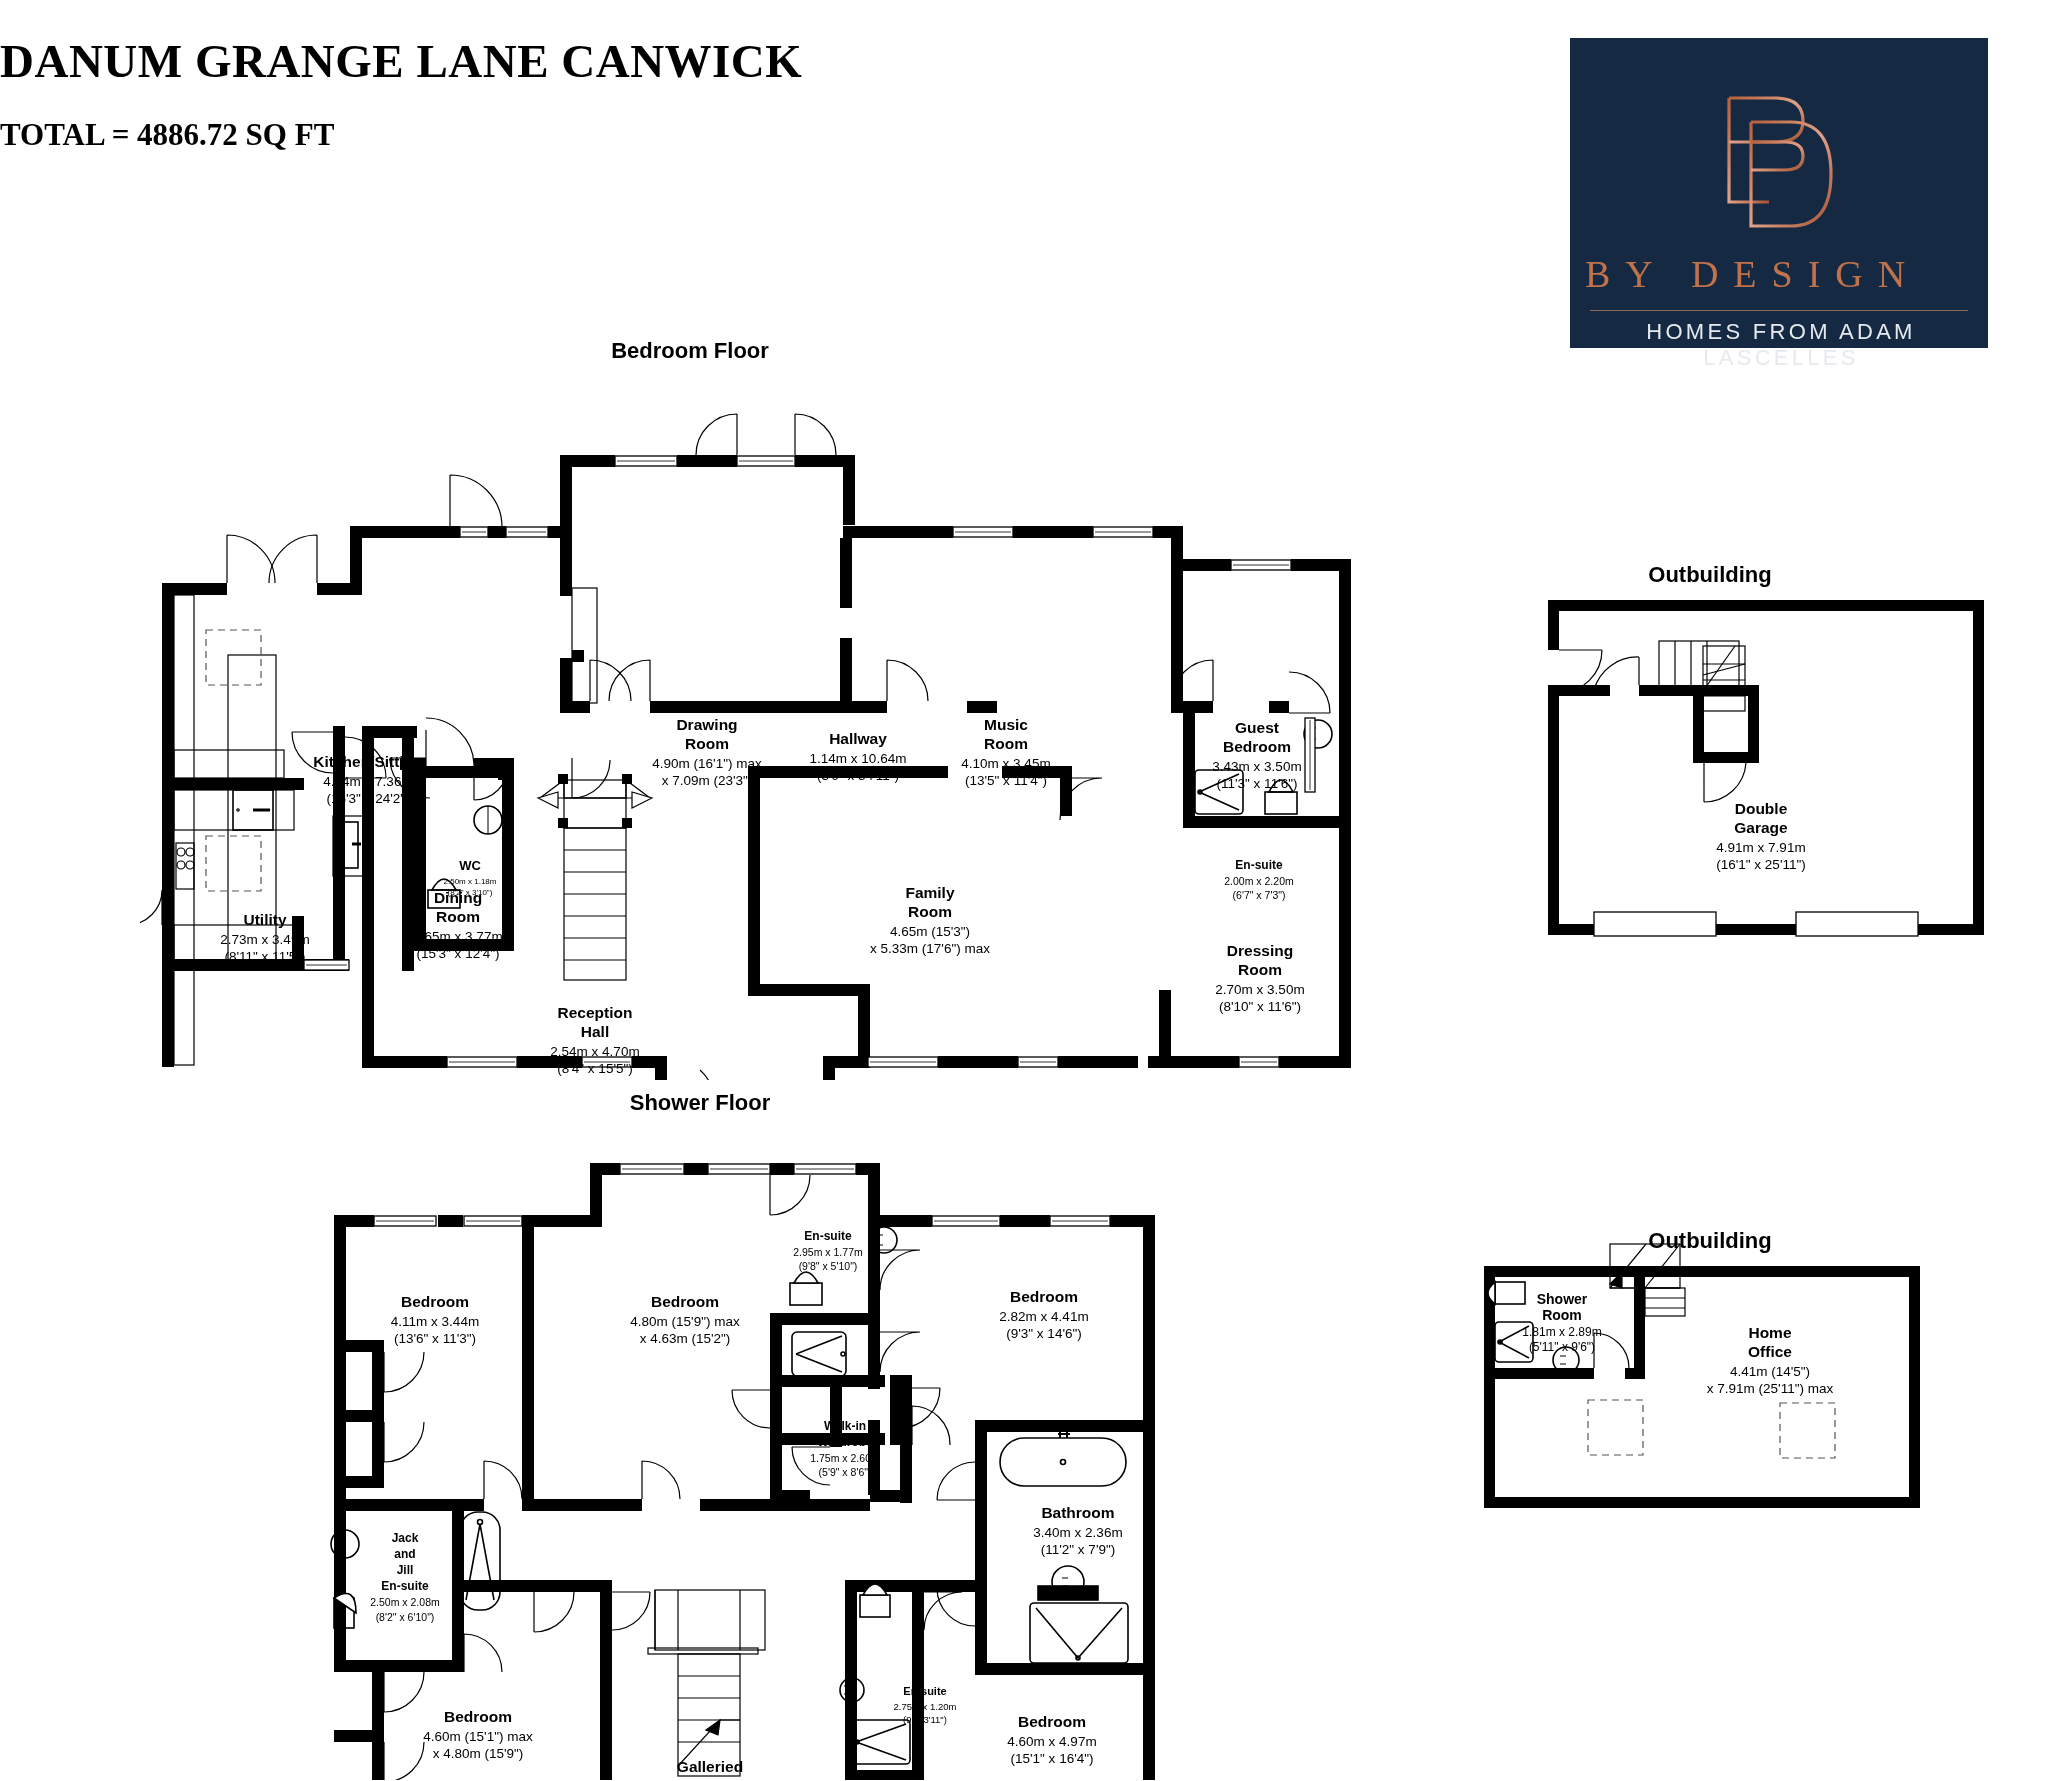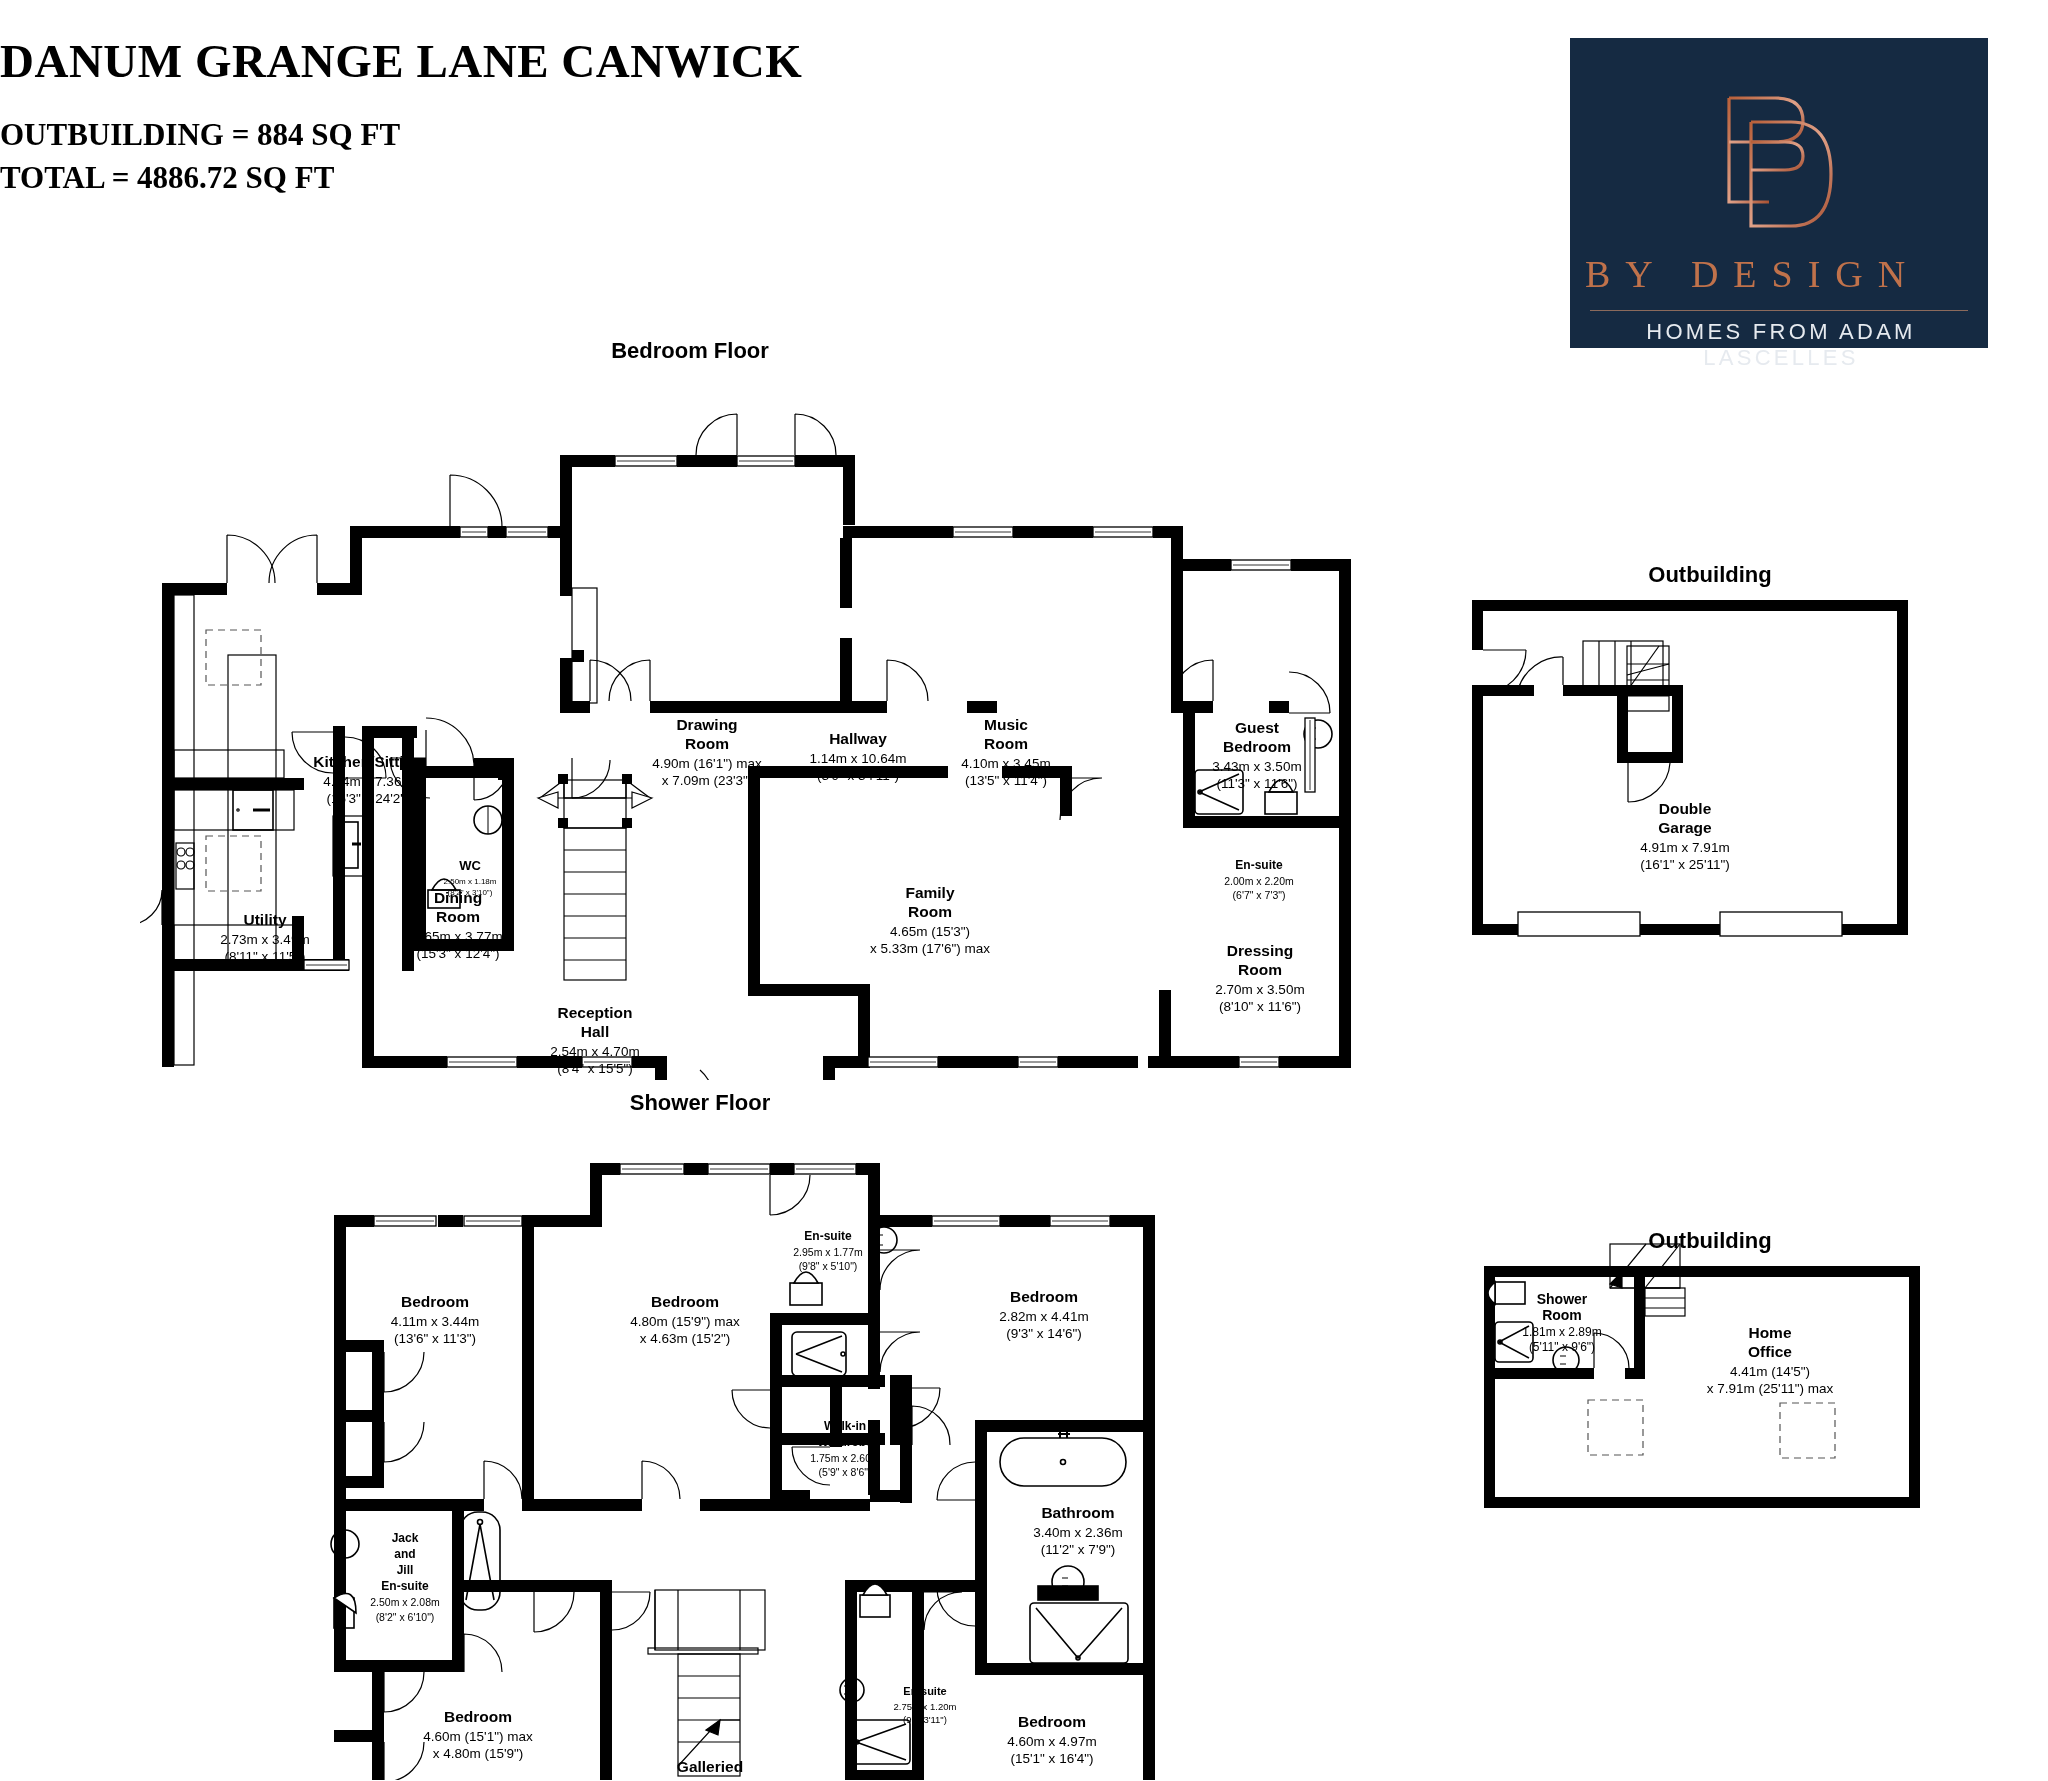--- a/index.html
+++ b/index.html
@@ -31,21 +31,20 @@
   .dash{fill:none;stroke:#555;stroke-width:1.2;stroke-dasharray:7 5;}
   .win{fill:#fff;stroke:#000;stroke-width:1.3;}
   .swing{fill:none;stroke:#000;stroke-width:1.2;}
 </style>
 </head>
 <body>
 
 <div class="title-block">
   <div class="main-title">DANUM GRANGE LANE CANWICK</div>
   <div class="area-lines">
-    <div>OUTBUILDING = 884 SQ FT</div>
     <div>TOTAL = 4886.72 SQ FT</div>
   </div>
 </div>
 
 <div class="logo">
   <div class="logo-mono">
     <svg width="160" height="160" viewBox="0 0 160 160">
       <defs>
         <linearGradient id="cop" x1="0" y1="0" x2="1" y2="1">
           <stop offset="0" stop-color="#b8603a"></stop>
@@ -368,21 +367,21 @@
     <text class="rname" x="455" y="688">Reception</text>
     <text class="rname" x="455" y="707">Hall</text>
     <text class="rdim" x="455" y="726">2.54m x 4.70m</text>
     <text class="rdim" x="455" y="743">(8'4" x 15'5")</text>
   </g>
 </svg>
 </div>
 
 <div class="floor-label" style="left:1580px;top:562px;width:260px;">Outbuilding</div>
 
-<div class="plan" style="left:1458px;top:590px;">
+<div class="plan" style="left:1534px;top:590px;">
 <svg width="470" height="360" viewBox="0 0 470 360">
   <g class="wall">
     <rect x="14" y="10" width="436" height="11"></rect>
     <rect x="14" y="10" width="11" height="50"></rect>
     <rect x="14" y="95" width="11" height="250"></rect>
     <rect x="14" y="334" width="436" height="11"></rect>
     <rect x="439" y="10" width="11" height="335"></rect>
 
     <rect x="14" y="95" width="62" height="11"></rect>
     <rect x="105" y="95" width="65" height="11"></rect>

